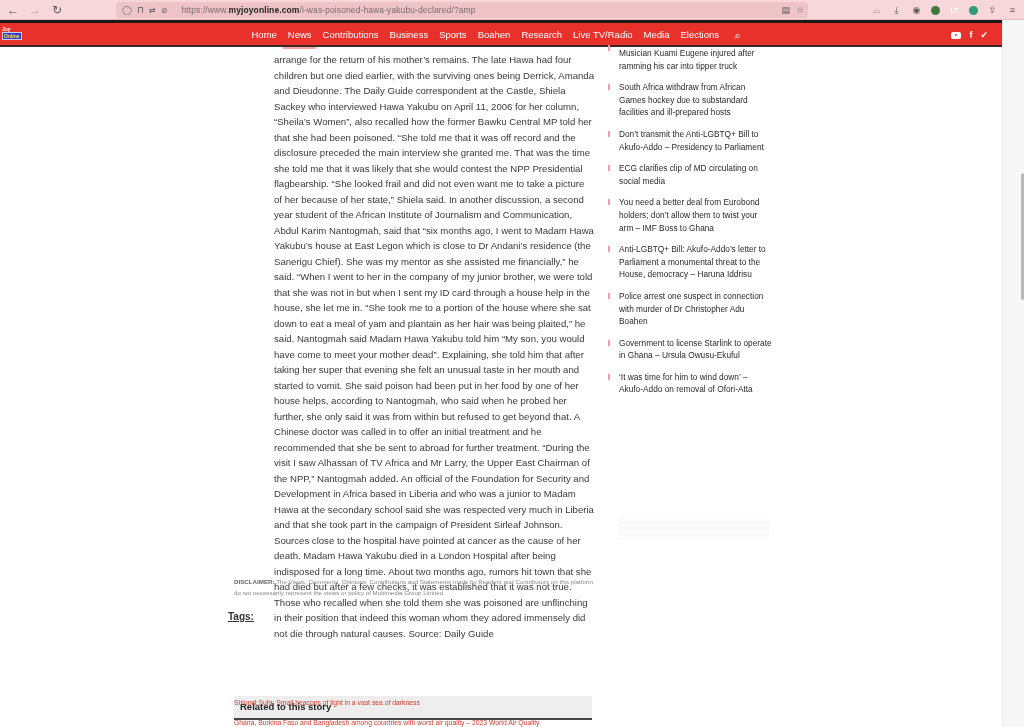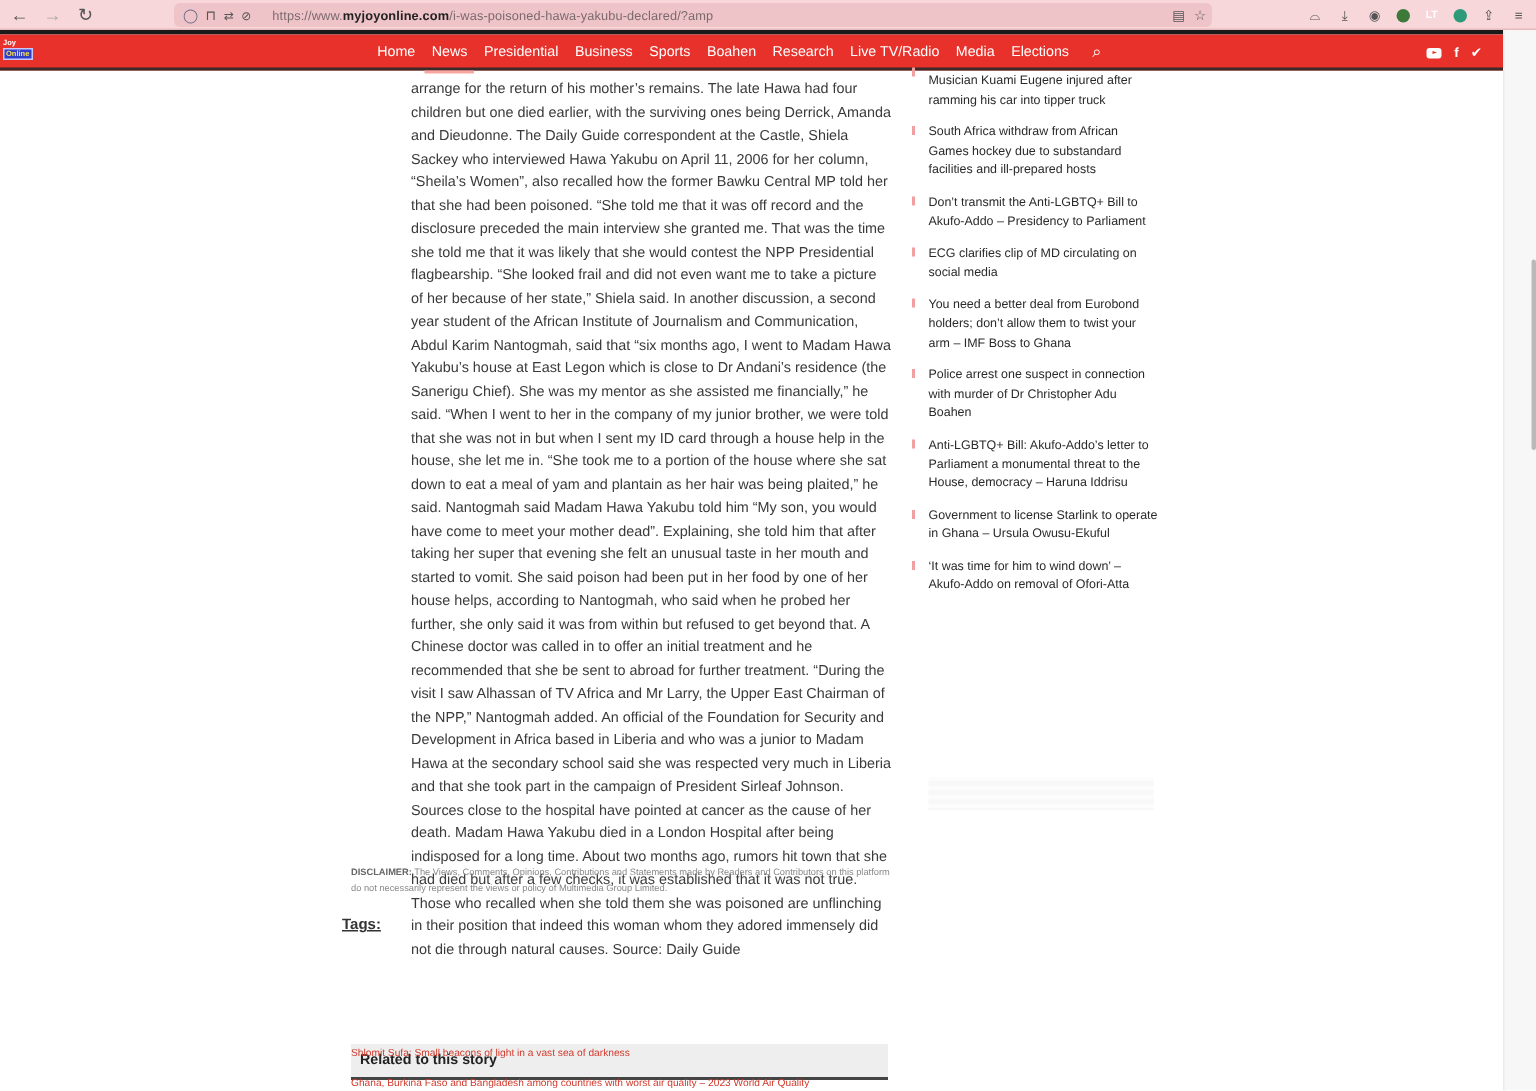--- a/index.html
+++ b/index.html
@@ -98,21 +98,21 @@
 
 <div class="black-strip"></div>
 <div class="site-nav">
   <div class="logo">
     <div class="top">Joy</div>
     <div class="mid">Online</div>
   </div>
   <div class="menu">
     <span class="menu-item">Home</span>
     <span class="menu-item active">News</span>
-    <span class="menu-item">Presidential</span>
+    <span class="menu-item">Contributions</span>
     <span class="menu-item">Business</span>
     <span class="menu-item">Sports</span>
     <span class="menu-item">Boahen</span>
     <span class="menu-item">Research</span>
     <span class="menu-item">Live TV/Radio</span>
     <span class="menu-item">Media</span>
     <span class="menu-item">Elections</span>
     <span class="search-icon">⌕</span>
   </div>
   <div class="social">
@@ -137,21 +137,21 @@
   <a class="related-link">Shlomit Sufa: Small beacons of light in a vast sea of darkness</a>
   <a class="related-link">Ghana, Burkina Faso and Bangladesh among countries with worst air quality – 2023 World Air Quality</a>
 </div>
 
 <div class="sidebar">
   <div class="side-item first">Musician Kuami Eugene injured after ramming his car into tipper truck</div>
   <div class="side-item">South Africa withdraw from African Games hockey due to substandard facilities and ill-prepared hosts</div>
   <div class="side-item">Don’t transmit the Anti-LGBTQ+ Bill to Akufo-Addo – Presidency to Parliament</div>
   <div class="side-item">ECG clarifies clip of MD circulating on social media</div>
   <div class="side-item">You need a better deal from Eurobond holders; don’t allow them to twist your arm – IMF Boss to Ghana</div>
+  <div class="side-item">Anti-LGBTQ+ Bill: Akufo-Addo’s letter to Parliament a monumental threat to the House, democracy – Haruna Iddrisu</div>
   <div class="side-item">Police arrest one suspect in connection with murder of Dr Christopher Adu Boahen</div>
-  <div class="side-item">Anti-LGBTQ+ Bill: Akufo-Addo’s letter to Parliament a monumental threat to the House, democracy – Haruna Iddrisu</div>
   <div class="side-item">Government to license Starlink to operate in Ghana – Ursula Owusu-Ekuful</div>
   <div class="side-item">‘It was time for him to wind down’ – Akufo-Addo on removal of Ofori-Atta</div>
 </div>
 <div class="side-fade"></div>
 
 <div class="scroll-track"></div>
 <div class="scroll-thumb"></div>
 
 </body></html>

